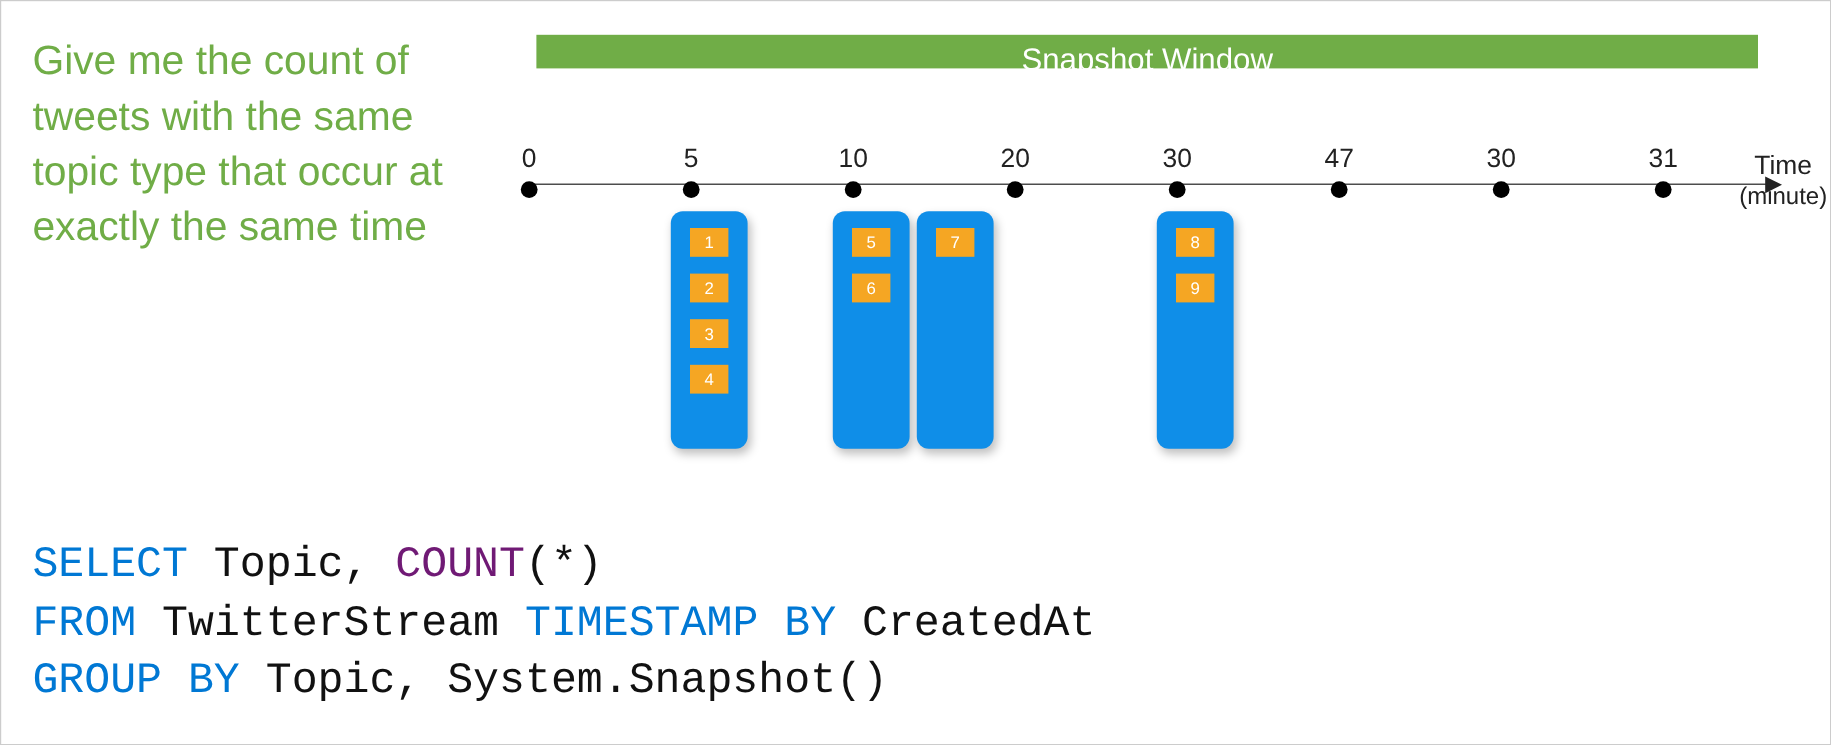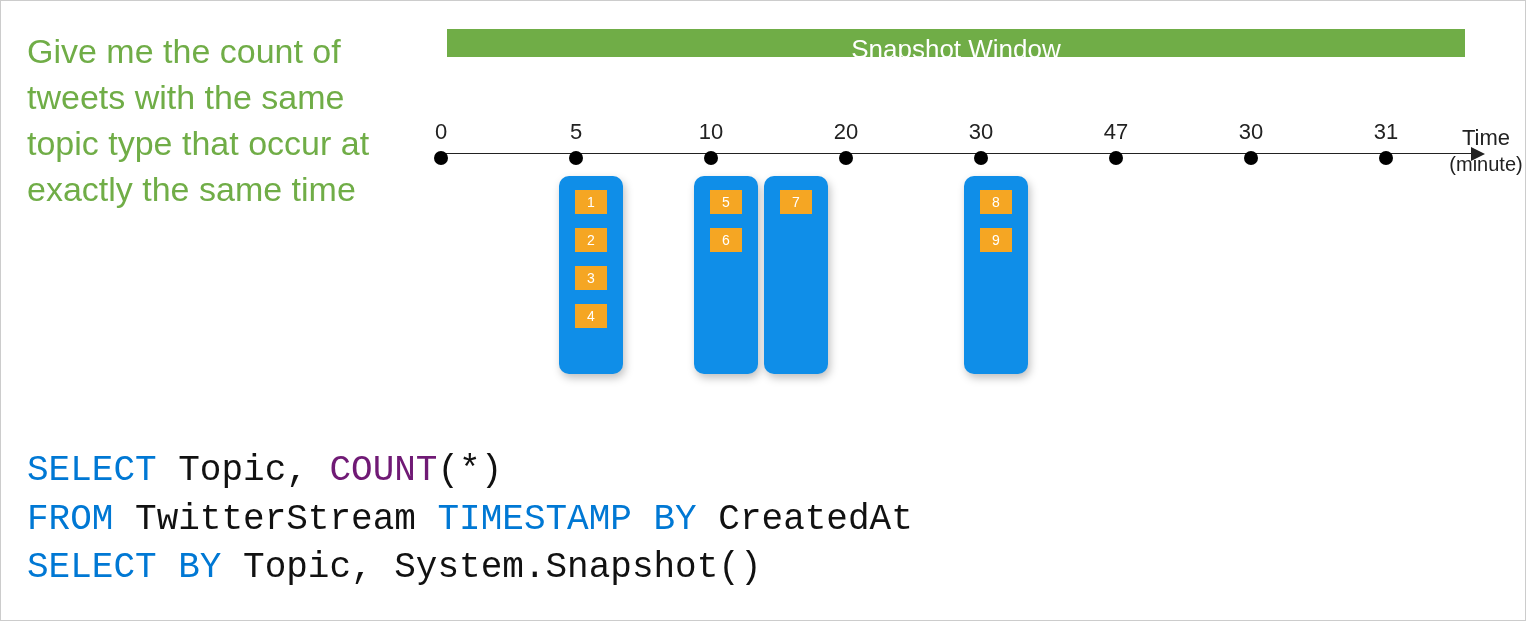--- a/index.html
+++ b/index.html
@@ -202,17 +202,17 @@
   </div>
 
   <div class="sql-block">
     <div>
       <span class="kw-blue">SELECT</span><span class="plain"> Topic, </span><span class="kw-purple">COUNT</span><span class="plain">(*)</span>
     </div>
     <div>
       <span class="kw-blue">FROM</span><span class="plain"> TwitterStream </span><span class="kw-blue">TIMESTAMP BY</span><span class="plain"> CreatedAt</span>
     </div>
     <div>
-      <span class="kw-blue">SELECT BY</span><span class="plain"> Topic, System.Snapshot()</span>
+      <span class="kw-blue">GROUP BY</span><span class="plain"> Topic, System.Snapshot()</span>
     </div>
   </div>
 
 </div>
 
 </body></html>

